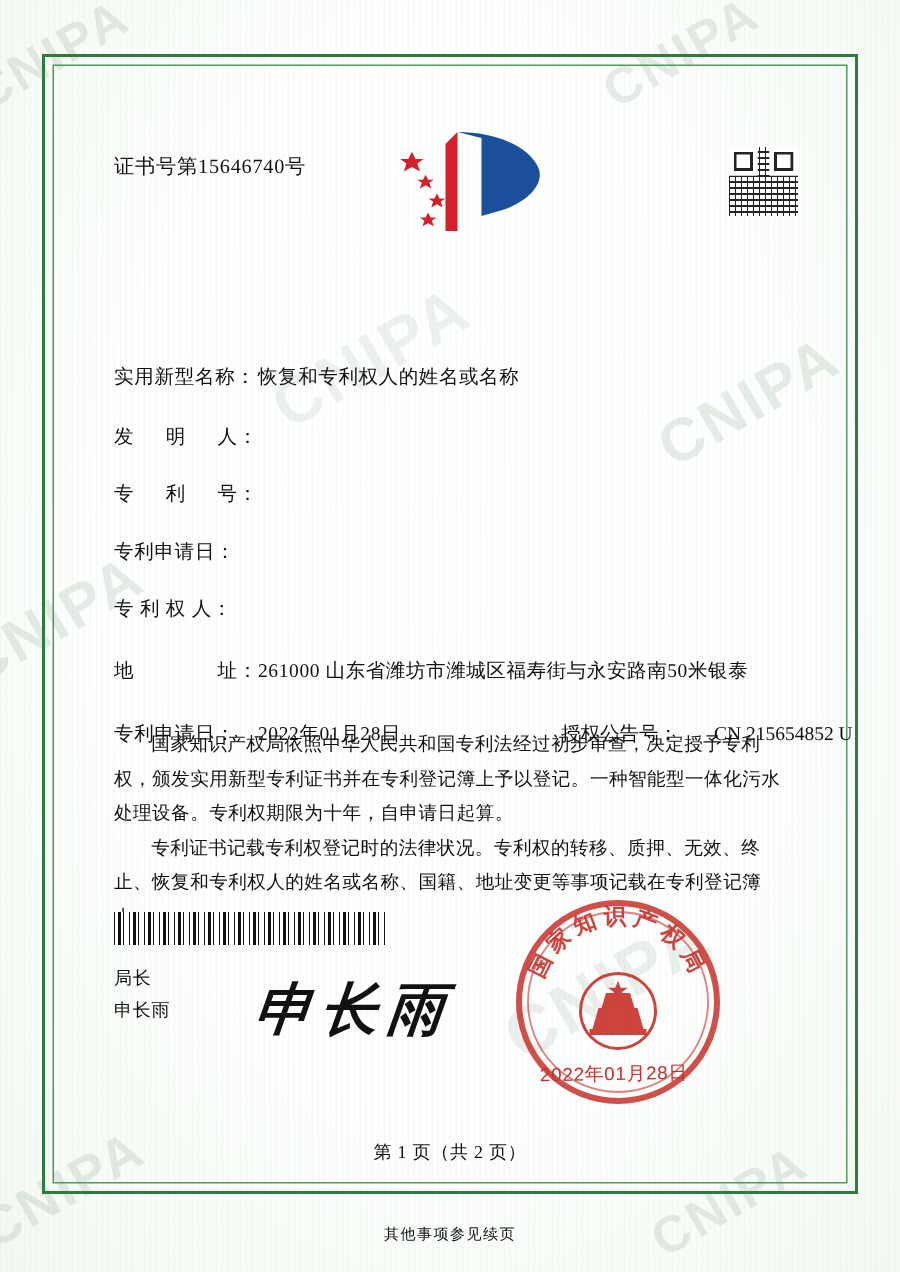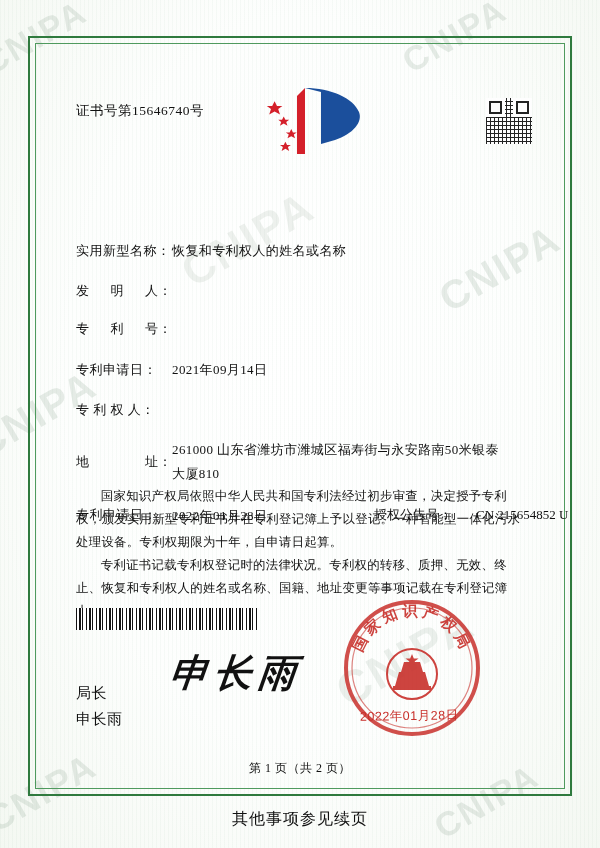--- a/index.html
+++ b/index.html
@@ -218,22 +218,22 @@
       #fff 5px, #fff 6px,
       #111 6px, #111 7px,
       #fff 7px, #fff 10px
     );
   }
 
   
   .sig-label {
     position: absolute;
     left: 16px;
-    top: 620px;
-    font-size: 15px;
+    top: 582px;
+    font-size: 12px;
     line-height: 1.75;
     color: #111;
     letter-spacing: 0.5px;
   }
   .sig-hand {
     position: absolute;
     left: 110px;
     top: 588px;
     font-size: 38px;
     font-family: "DejaVu Serif", serif;
@@ -271,21 +271,21 @@
     font-size: 12px;
     color: #111;
     letter-spacing: 0.5px;
   }
 
   .footer-note {
     position: absolute;
     left: 0; right: 0;
     bottom: 18px;
     text-align: center;
-    font-size: 16px;
+    font-size: 10px;
     color: #111;
     letter-spacing: 1px;
   }
 </style>
 </head>
 <body>
 
 <div class="page">
   <div class="paper-tint"></div>
 
@@ -340,35 +340,33 @@
       <div class="row">
         <div class="label spread">
           <span>专</span>
           <span>利</span>
           <span>号：</span>
         </div>
       </div>
 
       <div class="row">
         <div class="label">专利申请日：</div>
-        <div class="value">2021年09月14日</div>
       </div>
 
       <div class="row">
         <div class="label">专 利 权 人：</div>
       </div>
 
       <div class="row">
         <div class="label spread">
           <span>地</span>
           <span>址：</span>
         </div>
         <div class="value">
           <span>261000 山东省潍坊市潍城区福寿街与永安路南50米银泰</span>
-          <span class="second-line">大厦810</span>
         </div>
       </div>
 
       <div class="row two-col">
         <div class="label">专利申请日：</div>
         <div class="value col1-value">2022年01月28日</div>
         <div class="col2-label">授权公告号：</div>
         <div class="col2-value">CN 215654852 U</div>
       </div>
 

